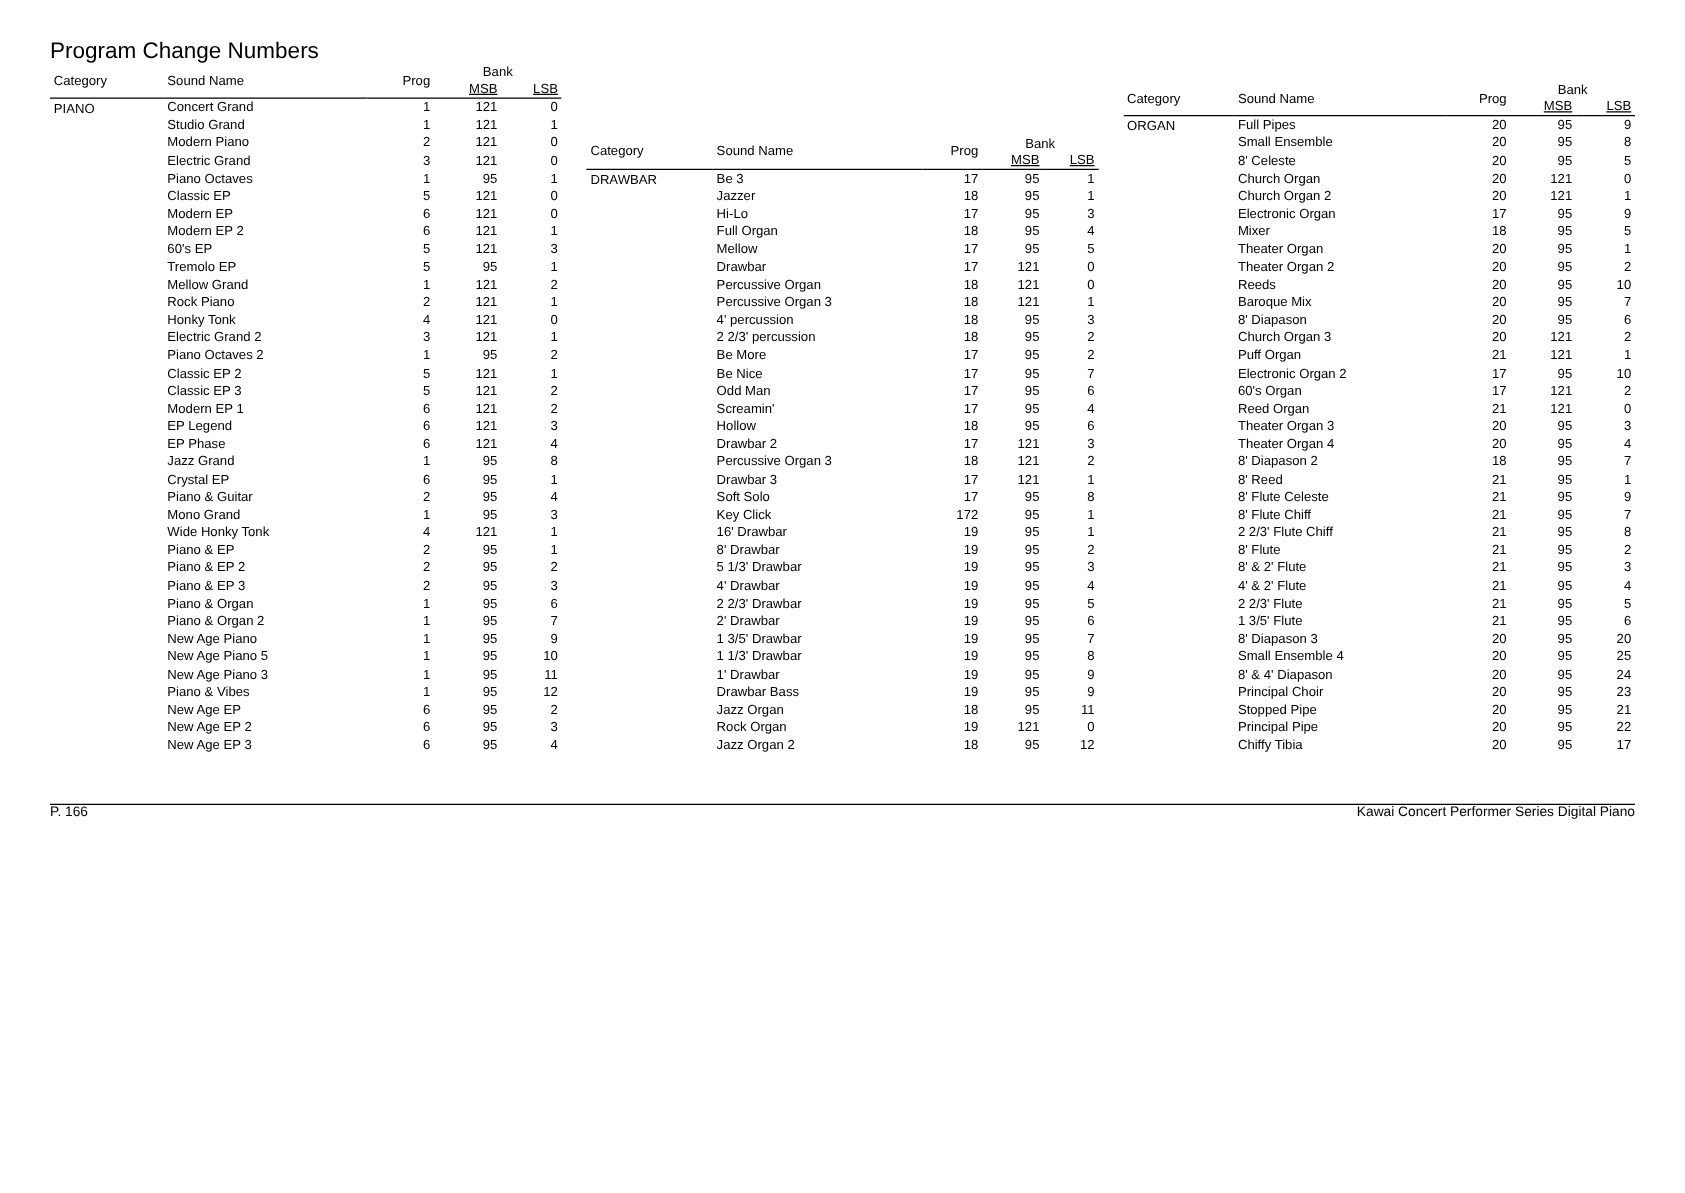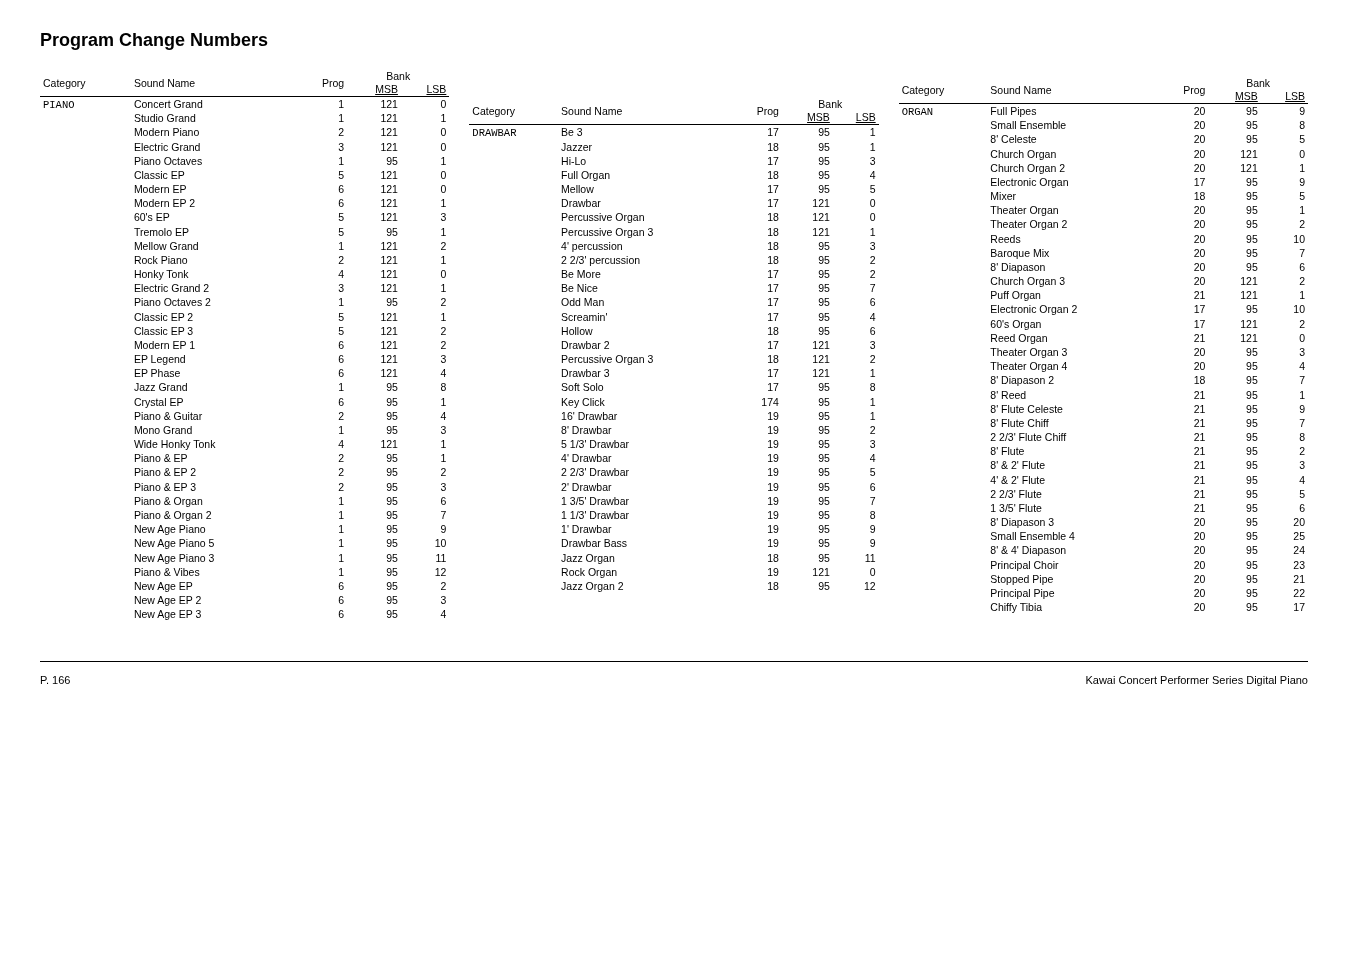--- a/index.html
+++ b/index.html
@@ -5,27 +5,26 @@
     * { margin: 0; padding: 0; box-sizing: border-box; }
     body {
       font-family: Arial, Helvetica, sans-serif;
       font-size: 11px;
       background: #fff;
       color: #000;
       padding: 30px 40px;
     }
     h1 {
       font-size: 18px;
-      font-weight: bold;
-      margin-bottom: 18px;
+      font-weight: normal;
     }
     .tables-wrapper {
       display: flex;
       gap: 0;
-      align-items: center;
+      align-items: flex-end;
     }
     .col-section {
       flex: 1;
       min-width: 0;
     }
     table {
       width: 100%;
       border-collapse: collapse;
       font-size: 10.5px;
     }
@@ -51,28 +50,27 @@
       padding-bottom: 0;
     }
     .sub-headers th {
       border-bottom: 1px solid #000;
       text-decoration: underline;
     }
     .category-cell {
       font-weight: normal;
       vertical-align: top;
       padding-top: 1px;
-      font-family: Liberation Mono, monospace;
     }
     .footer {
       display: flex;
       justify-content: space-between;
       margin-top: 40px;
       border-top: 1px solid #000;
-      padding-top: 12px;
+      padding-top: 0;
       font-size: 11px;
     }
     .col-divider {
       width: 20px;
     }
   </style>
 </head>
 <body>
 
 <h1>Program Change Numbers</h1>
@@ -448,21 +446,21 @@
             <td class="right">1</td>
           </tr>
           <tr>
             <td>Soft Solo</td>
             <td class="right">17</td>
             <td class="right">95</td>
             <td class="right">8</td>
           </tr>
           <tr>
             <td>Key Click</td>
-            <td class="right">174</td>
+            <td class="right">172</td>
             <td class="right">95</td>
             <td class="right">1</td>
           </tr>
           <tr>
             <td>16' Drawbar</td>
             <td class="right">19</td>
             <td class="right">95</td>
             <td class="right">1</td>
           </tr>
           <tr>

